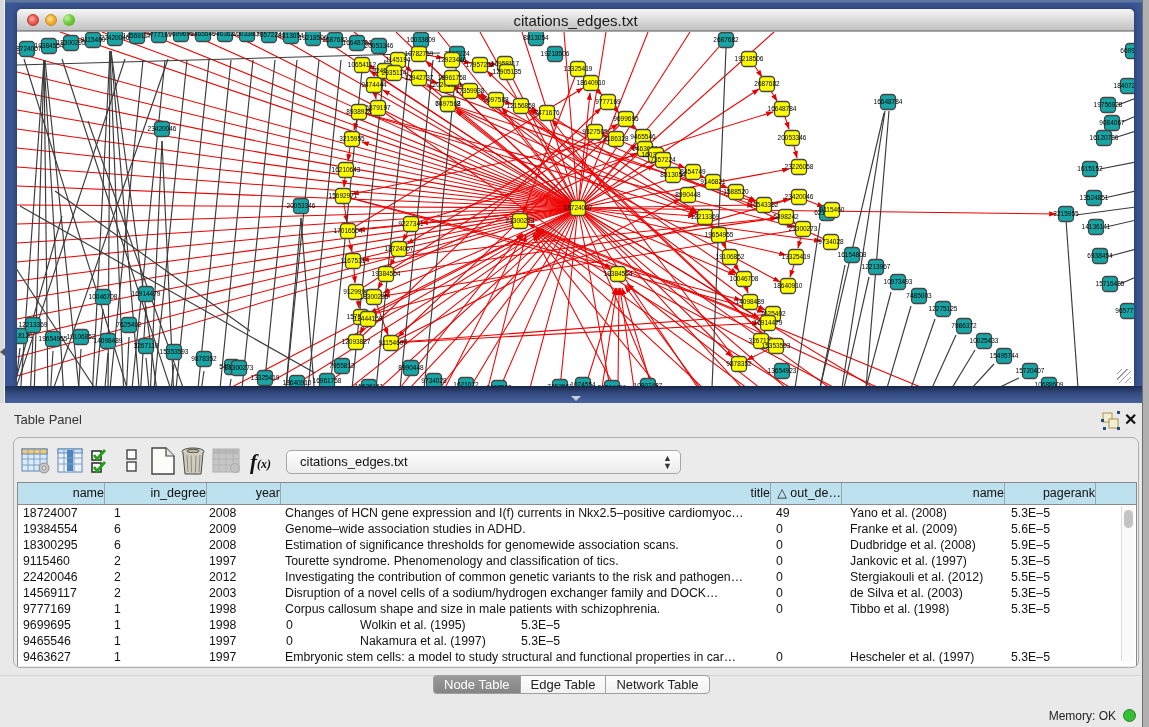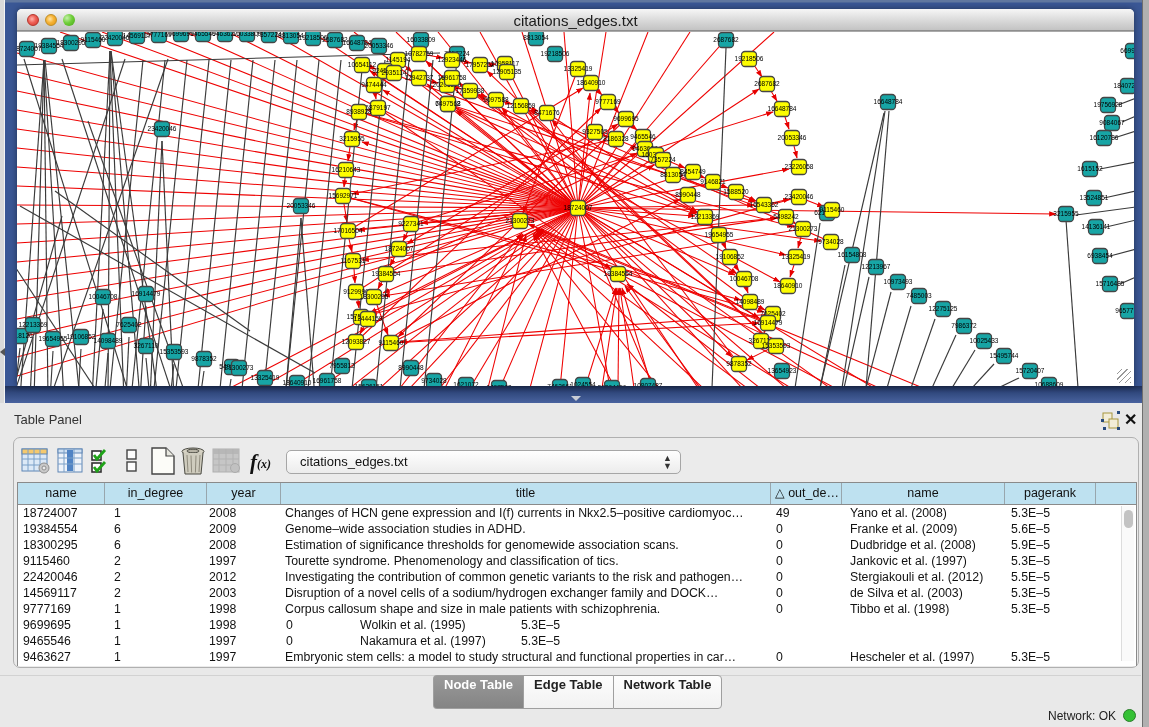--- a/index.html
+++ b/index.html
@@ -25,29 +25,29 @@
 .panel{position:absolute;left:0;top:403px;width:1149px;height:324px;background:#e9e9e9}
 .ptitle{position:absolute;left:14px;top:9px;font-size:13px;color:#333}
 .float-ic{position:absolute;left:1101px;top:411px}
 .close-ic{position:absolute;left:1124px;top:410px;font-size:16px;font-weight:bold;color:#111}
 .container{position:absolute;left:13px;top:437px;width:1126px;height:231px;background:#ebebeb;border:1px solid #b0b0b0;border-radius:7px}
 .toolbar{position:absolute;left:0;top:0;width:100%;height:44px}
 .combo{position:absolute;left:272px;top:12px;width:395px;height:24px;background:linear-gradient(#fefefe,#ececec);border:1px solid #a6a6a6;border-radius:5px;font-size:13px;color:#111;line-height:22px;padding-left:13px}
 .combo .arrows{position:absolute;right:8px;top:3px;font-size:9px;color:#333;line-height:8px}
 .tbl{position:absolute;left:3px;top:44px;width:1120px;height:184px;background:#fff;border:1px solid #8a8a8a;border-bottom:none}
 .thead{display:flex;height:22px;background:#bee1f0;border-bottom:1px solid #8a8a8a;font-size:12.5px;color:#111}
-.thead div{border-right:1px solid #98a6ad;text-align:center;line-height:21px;overflow:hidden;white-space:nowrap}
+.thead div{border-right:1px solid #98a6ad;text-align:right;line-height:21px;overflow:hidden;white-space:nowrap}
 .h0{width:87px}.h1{width:102px}.h2{width:74px}.h3{width:490px}.h4{width:71px;text-align:left;padding-left:2px}.h5{width:163px}.h6{width:91px}
 .tbody{font-size:12.3px;color:#111}
 .tr{display:flex;height:16px;line-height:16px;white-space:nowrap}
 .tr div{overflow:hidden}
 .c0{width:87px;padding-left:5px}.c1{width:102px;padding-left:9px}.c2{width:74px;padding-left:2px}.c3{width:490px;padding-left:4px}.c4{width:71px;padding-left:5px}.c5{width:163px;padding-left:8px}.c6{width:91px;padding-left:6px}
 .sbar{position:absolute;right:4px;top:68px;width:13px;height:155px;background:#fafafa;border-left:1px solid #ddd}
 .thumb{position:absolute;left:2px;top:4px;width:9px;height:18px;border-radius:5px;background:#c3c3c3}
-.tabs{position:absolute;left:433px;top:675px;height:34px;display:flex;font-size:13px;font-weight:bold}
+.tabs{position:absolute;left:433px;top:675px;height:19px;display:flex;font-size:13px;font-weight:normal}
 .tab{border:1px solid #9f9f9f;border-right:none;background:linear-gradient(#fdfdfd,#f2f2f2);color:#222;line-height:17px;padding:0 10px}
 .tab.sel{background:linear-gradient(#9a9a9a,#848484);color:#fff}
 .tab.first{border-radius:4px 0 0 4px}
 .tab.last{border-radius:0 4px 4px 0;border-right:1px solid #9f9f9f}
 .status{position:absolute;right:33px;top:709px;font-size:12px;color:#222}
 .dot{position:absolute;right:13px;top:709px;width:13px;height:13px;border-radius:50%;background:#35c135;border:1px solid #2a7c2a}
 </style></head><body>
 <div class="desktop"></div>
 <div class="bluebottom"></div>
 <div class="lstrip"></div>
@@ -1124,14 +1124,14 @@
   </div>
   <div class="sbar">
       <div class="thumb"></div>
     </div>
 </div>
 <div class="tabs">
   <div class="tab sel first">Node Table</div>
   <div class="tab">Edge Table</div>
   <div class="tab last">Network Table</div>
 </div>
-<div class="status">Network: OK</div>
+<div class="status">Memory: OK</div>
 <div class="dot"></div>
 <div class="rstrip"></div>
 </body></html>

